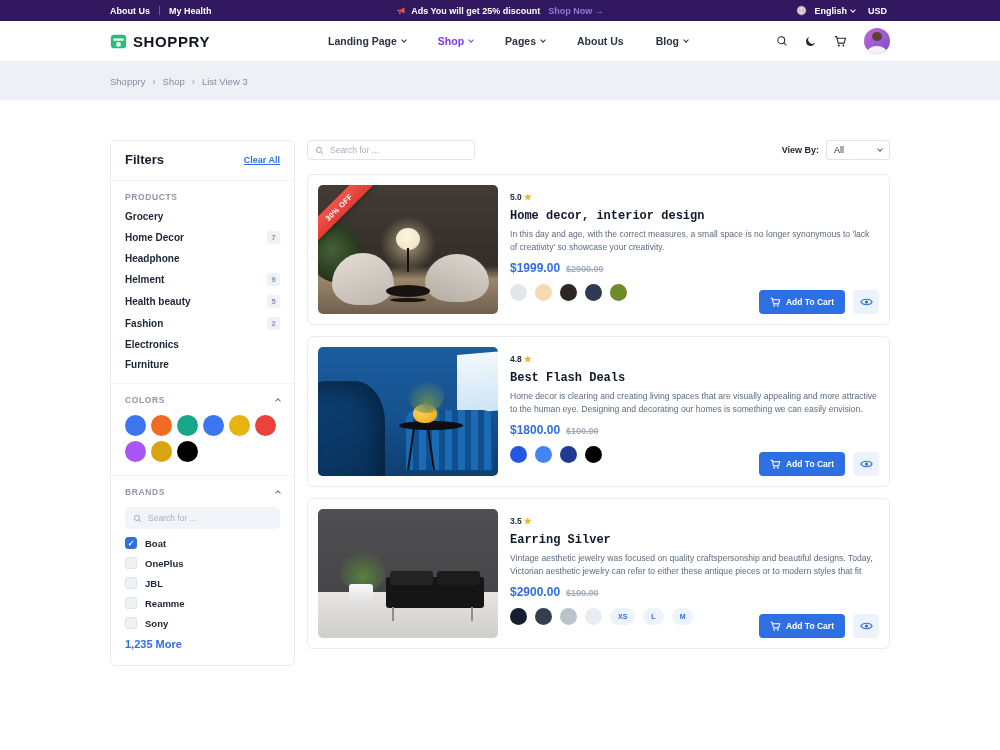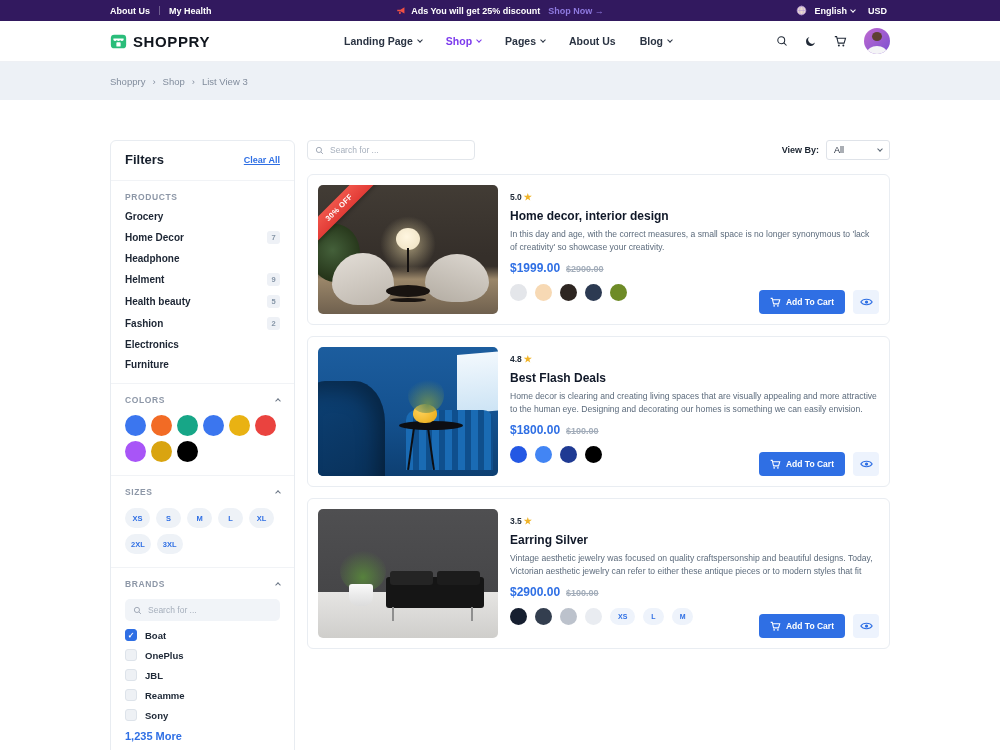--- a/index.html
+++ b/index.html
@@ -19,21 +19,21 @@
 
   .chev { display:inline-block; width:4px; height:4px; border-right:1.3px solid currentColor;
     border-bottom:1.3px solid currentColor; transform:rotate(45deg); margin-bottom:2px; }
   .chev.up { transform:rotate(-135deg); margin-bottom:-1px; }
 
   
   .header { height:41px; display:flex; align-items:center; padding:0 110px;
     border-bottom:1px solid #eef0f4; background:#fff; }
   .logo { display:flex; align-items:center; gap:6px; cursor:pointer; }
   .logo-text { font-size:15px; font-weight:bold; letter-spacing:.6px; color:#10151d; }
-  .nav { display:flex; align-items:center; gap:24px; margin:0 auto; padding-left:30px; }
+  .nav { display:flex; align-items:center; gap:32px; margin:0 auto; padding-left:30px; }
   .nav-item { display:flex; align-items:center; gap:5px; font-size:10.5px; font-weight:bold;
     color:#2a3342; text-decoration:none; cursor:pointer; }
   .nav-item.active { color:#7c3aed; }
   .hdr-icons { display:flex; align-items:center; gap:17px; }
   .icon-btn { background:none; border:none; cursor:pointer; display:flex; align-items:center; }
   .avatar { width:26px; height:26px; border-radius:50%; background:linear-gradient(135deg,#c06ad0,#7a4fd0);
     position:relative; overflow:hidden; cursor:pointer; }
   .avatar .head { position:absolute; top:4px; left:8px; width:10px; height:9px; border-radius:50%; background:#5d4033; }
   .avatar .body { position:absolute; bottom:-5px; left:3px; width:20px; height:13px; border-radius:50%; background:#f4f4f6; }
 
@@ -92,21 +92,21 @@
     font-size:9px; color:#2a3342; cursor:pointer; background:#fff; }
   .sort-select .chev { color:#596573; }
 
   .card { display:flex; gap:12px; border:1px solid #e9edf2; border-radius:6px; background:#fff;
     padding:10px; margin-bottom:11px; position:relative; }
   .photo { width:180px; height:129px; border-radius:5px; overflow:hidden; position:relative;
     flex:none; cursor:pointer; }
   .card-body { flex:1; position:relative; padding-top:7px; padding-right:2px; }
   .rating-line { font-size:8.5px; font-weight:bold; color:#232d3b; display:flex; align-items:center; gap:2px; }
   .rating-line .star { color:#f0b429; font-size:9px; }
-  .card-title { font-size:12px; font-weight:bold; color:#101828; margin-top:7px; cursor:pointer; }
+  .card-title { font-size:12px; font-weight:bold; color:#101828; margin-top:7px; cursor:pointer;font-family:Liberation Mono, monospace; }
   .card-desc { font-size:8.6px; color:#5c6b7c; line-height:13px; height:27px; overflow:hidden;
     margin-top:5px; max-width:372px; }
   .price-line { margin-top:6px; display:flex; align-items:baseline; gap:6px; }
   .price { font-size:12px; font-weight:bold; color:#2f6fe4; }
   .old-price { font-size:9px; font-weight:bold; color:#a3adba; text-decoration:line-through; }
   .card-swatches { margin-top:9px; display:flex; align-items:center; gap:8px; }
   .c-swatch { width:17px; height:17px; border-radius:50%; cursor:pointer; }
   .c-size { height:17px; padding:0 8px; border-radius:9px; background:#eef3fb; color:#2f6fe4;
     font-size:7px; font-weight:bold; display:flex; align-items:center; cursor:pointer; }
   .card-actions { position:absolute; right:0; bottom:0; display:flex; gap:8px; }
@@ -307,35 +307,20 @@
           <div class="color-swatch" style="background: rgb(23, 166, 135);"></div>
           <div class="color-swatch" style="background: rgb(59, 118, 239);"></div>
           <div class="color-swatch" style="background: rgb(233, 178, 19);"></div>
           <div class="color-swatch" style="background: rgb(234, 67, 63);"></div>
           <div class="color-swatch" style="background: rgb(168, 85, 247);"></div>
           <div class="color-swatch" style="background: rgb(217, 164, 16);"></div>
           <div class="color-swatch" style="background: rgb(0, 0, 0);"></div>
         </div>
     </div>
 
-    <div class="side-section">
-      <div class="side-heading">
-        <span>SIZES</span>
-        <i class="chev up"></i>
-      </div>
-      <div class="size-grid" id="sizes-list">
-          <div class="size-pill">XS</div>
-          <div class="size-pill">S</div>
-          <div class="size-pill">M</div>
-          <div class="size-pill">L</div>
-          <div class="size-pill">XL</div>
-          <div class="size-pill">2XL</div>
-          <div class="size-pill">3XL</div>
-        </div>
-    </div>
 
     <div class="side-section">
       <div class="side-heading">
         <span>BRANDS</span>
         <i class="chev up"></i>
       </div>
       <div class="brand-search">
         <span style="display:flex">
           <svg width="9" height="9" viewBox="0 0 16 16">
               <circle cx="7" cy="7" r="4.6" fill="none" stroke="#98a2b0" stroke-width="1.6"></circle>

